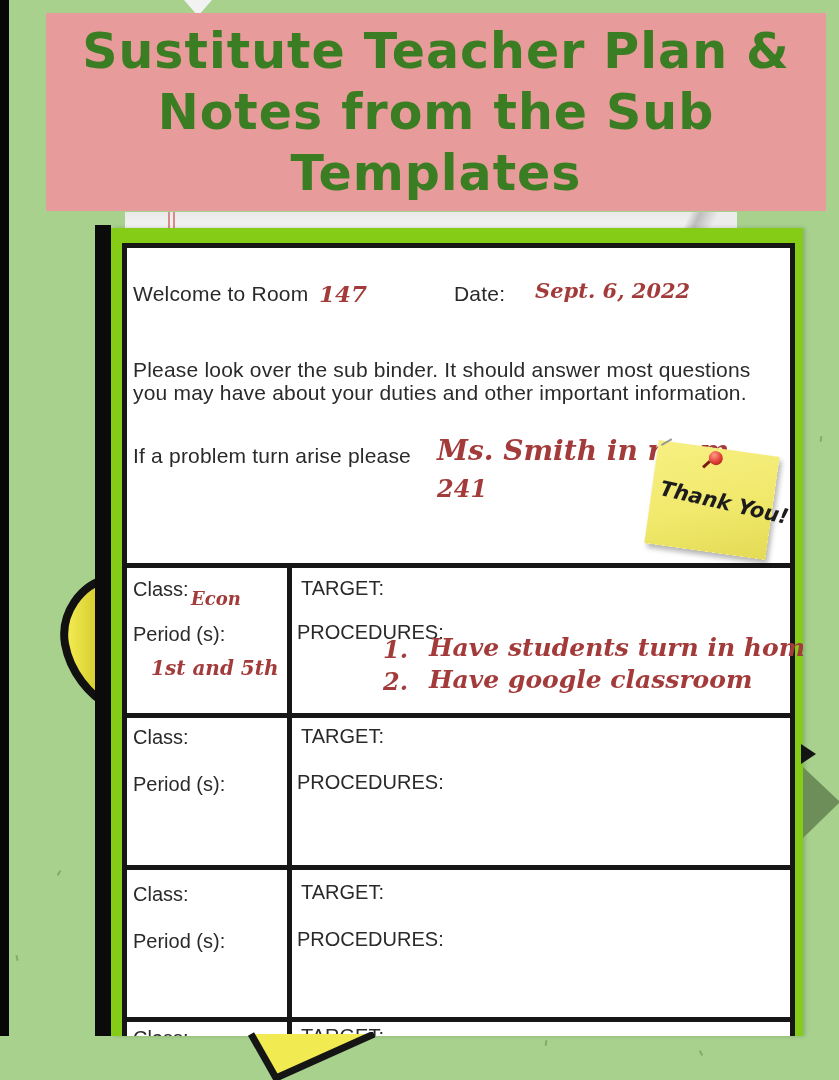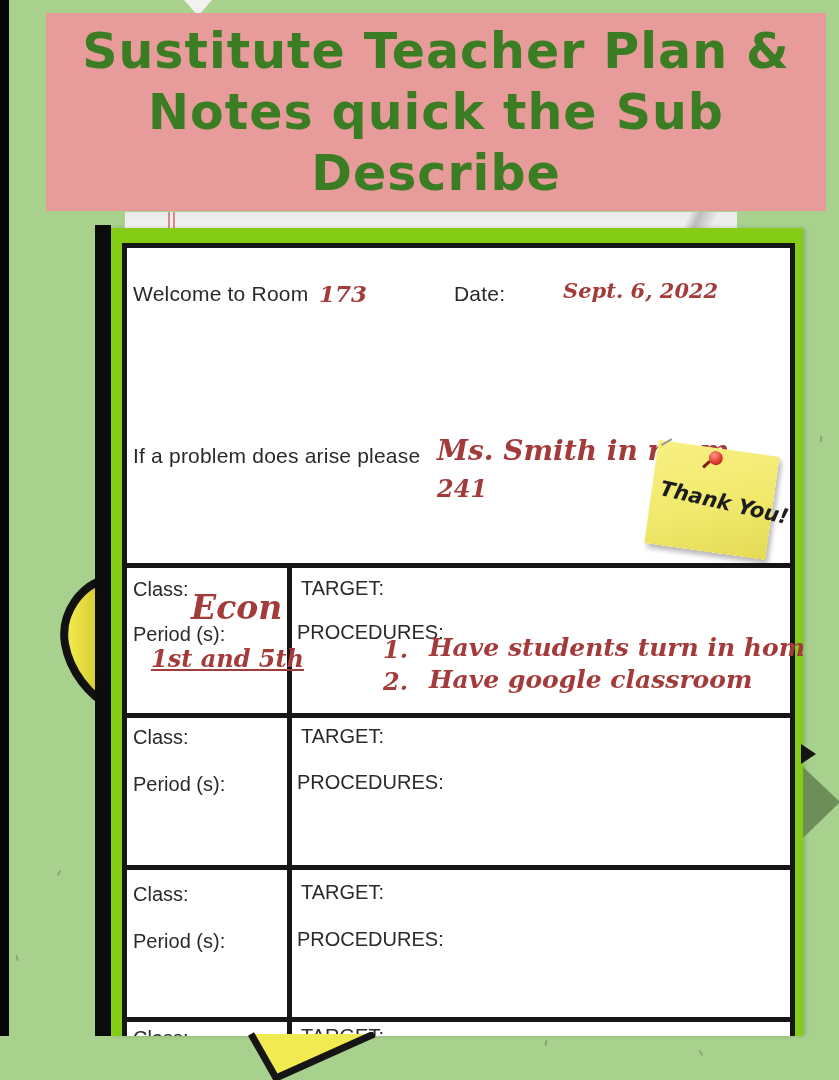--- a/index.html
+++ b/index.html
@@ -74,22 +74,22 @@
     <div class="speck" style="left:778px;top:735px;transform:rotate(-20deg);"></div>
     <div class="speck" style="left:612px;top:1008px;transform:rotate(40deg);"></div>
     <div class="speck" style="left:700px;top:1050px;transform:rotate(-30deg);"></div>
     <div class="speck" style="left:545px;top:1040px;transform:rotate(10deg);"></div>
   </div>
 
   <div class="abs top-sliver"></div>
 
   <div class="abs banner">
     <div class="t-line">Sustitute Teacher Plan &amp;</div>
-    <div class="t-line">Notes quick the Sub</div>
-    <div class="t-line">Describe</div>
+    <div class="t-line">Notes from the Sub</div>
+    <div class="t-line">Templates</div>
   </div>
 
   <svg class="abs" style="left:56px;top:570px;" width="56" height="140" viewBox="0 0 56 140">
     <defs>
       <linearGradient id="leafGrad" x1="0" y1="0" x2="1" y2="0">
         <stop offset="0" stop-color="#f6ef55"></stop>
           <stop offset="1" stop-color="#c9bf20"></stop>
       </linearGradient>
     </defs>
     <path d="M54,8 C24,14 4,44 9,74 C14,102 34,126 54,136" fill="url(#leafGrad)" stroke="#111" stroke-width="8" stroke-linecap="round"></path>
@@ -100,40 +100,41 @@
     <div class="abs red-line" style="left:48px;"></div>
     <div class="abs page-curl"></div>
   </div>
 
   <div class="abs spine"></div>
 
   <div class="abs sheet">
     <div class="abs form-box"></div>
 
     <span class="txt" style="left:22px;top:54px;">Welcome to  Room</span>
-    <span class="script" style="left:208px;top:52px;font-size:23px;">173</span>
+    <span class="script" style="left:208px;top:52px;font-size:23px;">147</span>
     <span class="txt" style="left:343px;top:54px;">Date:</span>
-    <span class="script" style="left:424px;top:50px;font-size:21px;margin-left:28px;">Sept. 6, 2022</span>
+    <span class="script" style="left:424px;top:50px;font-size:21px;">Sept. 6, 2022</span>
 
+    <div class="txt wrap" style="left:22px;top:130px;width:625px;">Please look over the sub binder. It should answer most questions you may have about your duties and other important information.</div>
 
-    <span class="txt" style="left:22px;top:216px;">If a problem does arise please</span>
+    <span class="txt" style="left:22px;top:216px;">If a problem turn arise please</span>
     <span class="script" style="left:326px;top:206px;font-size:28px;">Ms. Smith in room</span>
     <span class="script" style="left:326px;top:246px;font-size:24px;">241</span>
 
 
     <div class="hline" style="top:335px;"></div>
     <div class="hline" style="top:485px;"></div>
     <div class="hline" style="top:637px;"></div>
     <div class="hline" style="top:789px;"></div>
     <div class="vline"></div>
 
     <span class="lbl" style="left:22px;top:350px;">Class:</span>
-    <span class="script" style="left:80px;top:360px;font-size:33px;">Econ</span>
+    <span class="script" style="left:80px;top:360px;font-size:18px;">Econ</span>
     <span class="lbl" style="left:22px;top:395px;">Period (s):</span>
-    <span class="script" style="left:40px;top:416px;font-size:24px;text-decoration:underline;">1st and 5th</span>
+    <span class="script" style="left:40px;top:428px;font-size:20px;">1st and 5th</span>
     <span class="lbl" style="left:190px;top:349px;">TARGET:</span>
     <span class="lbl" style="left:186px;top:393px;">PROCEDURES:</span>
     <span class="script" style="left:272px;top:407px;font-size:24px;">1.</span>
     <span class="script" style="left:318px;top:405px;font-size:25px;">Have students turn in homework</span>
     <span class="script" style="left:272px;top:439px;font-size:24px;">2.</span>
     <span class="script" style="left:318px;top:437px;font-size:25px;">Have google classroom</span>
 
     <span class="lbl" style="left:22px;top:498px;">Class:</span>
     <span class="lbl" style="left:190px;top:497px;">TARGET:</span>
     <span class="lbl" style="left:22px;top:545px;">Period (s):</span>

